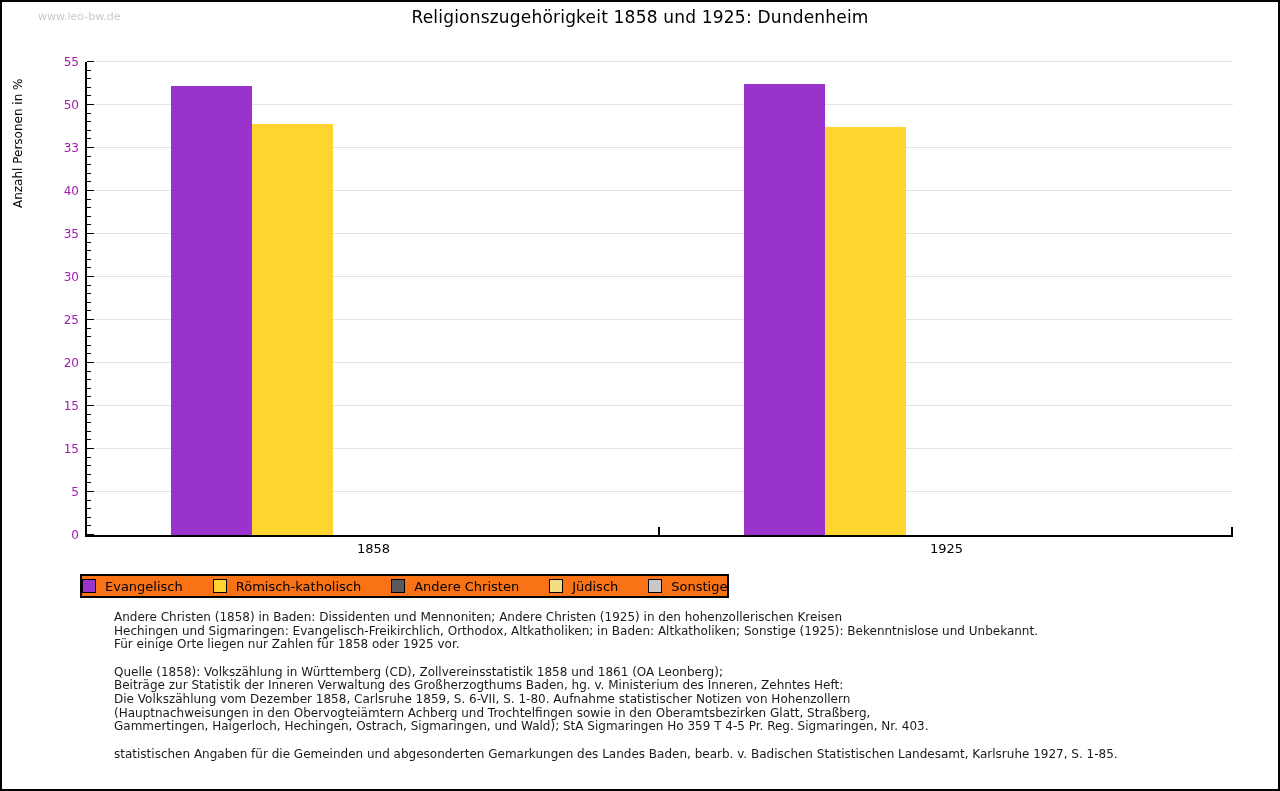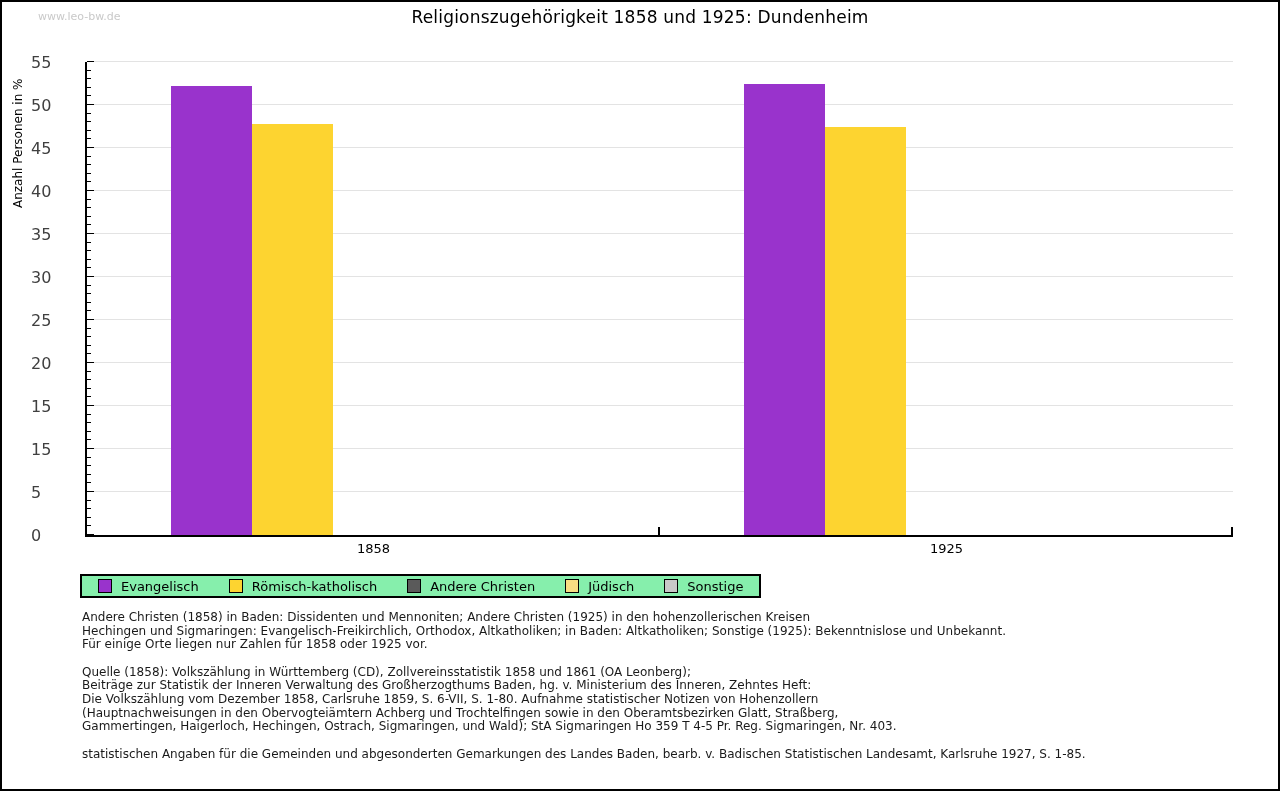--- a/index.html
+++ b/index.html
@@ -17,44 +17,44 @@
     position:absolute; left:9px; top:206px; font-size:12px; color:#000;
     transform:rotate(-90deg); transform-origin:0 0; white-space:nowrap;
   }
   .plot {
     position:absolute; left:83px; top:60px; width:1146px; height:473px;
     border-left:2px solid #000; border-bottom:2px solid #000;
   }
   .gridline { position:absolute; left:0; right:0; height:1px; background:#e3e3e3; }
   .ytick { position:absolute; left:0; height:1px; background:#000; }
   .ytick-label {
-    position:absolute; left:-56px; width:48px; 
-    font-size:16px; color:#404040; transform:translateY(50%);
+    position:absolute; left:-56px; width:48px; text-align:right;
+    font-size:12px; color:#a21caf; transform:translateY(50%);
   }
   .bar { position:absolute; bottom:0; }
   .xtick-divider { position:absolute; bottom:0; width:2px; height:8px; background:#000; }
   .xtick-label {
     position:absolute; top:479px; width:90px; text-align:center;
     font-size:13px; color:#000;
   }
   .legend {
     position:absolute; left:78px; top:572px; height:24px;
     border:2px solid #000; box-sizing:border-box;
-    display:inline-flex; align-items:center; gap:30px; padding:0 16px;
-    font-size:13px; color:#000; background:#86efac;
+    display:inline-flex; align-items:center; gap:30px; padding:0 0;
+    font-size:13px; color:#000; background:#f97316;
   }
   .legend-item { display:flex; align-items:center; }
   .legend-swatch {
     width:12px; height:12px; border:1px solid #000; margin-right:9px; flex:none;
   }
   .footnotes {
     position:absolute; left:80px; top:609px; font-size:12px; line-height:13.6px;
     color:#1a1a1a; white-space:nowrap;
   }
-  .footnotes .para { margin-bottom:14px; }
+  .footnotes .para { margin-bottom:14px;margin-left:32px; }
 </style>
 </head>
 <body>
 
 <div class="frame">
 
   <div class="watermark">www.leo-bw.de</div>
 
   <div class="title">Religionszugehörigkeit 1858 und 1925: Dundenheim</div>
 
@@ -130,21 +130,21 @@
       <div class="ytick" style="bottom: 473px; width: 7px;"></div>
       <div class="ytick-label" style="bottom: 0px;">0</div>
       <div class="ytick-label" style="bottom: 43px;">5</div>
       <div class="ytick-label" style="bottom: 86px;">15</div>
       <div class="ytick-label" style="bottom: 129px;">15</div>
       <div class="ytick-label" style="bottom: 172px;">20</div>
       <div class="ytick-label" style="bottom: 215px;">25</div>
       <div class="ytick-label" style="bottom: 258px;">30</div>
       <div class="ytick-label" style="bottom: 301px;">35</div>
       <div class="ytick-label" style="bottom: 344px;">40</div>
-      <div class="ytick-label" style="bottom: 387px;">45</div>
+      <div class="ytick-label" style="bottom: 387px;">33</div>
       <div class="ytick-label" style="bottom: 430px;">50</div>
       <div class="ytick-label" style="bottom: 473px;">55</div>
       <div class="bar" style="left: 84px; width: 81px; height: 448.92px; background: rgb(153, 51, 204);"></div>
       <div class="bar" style="left: 165px; width: 81px; height: 411.08px; background: rgb(253, 212, 48);"></div>
       <div class="bar" style="left: 246px; width: 81px; height: 0px; background: rgb(90, 90, 90);"></div>
       <div class="bar" style="left: 327px; width: 81px; height: 0px; background: rgb(247, 221, 130);"></div>
       <div class="bar" style="left: 408px; width: 81px; height: 0px; background: rgb(200, 200, 200);"></div>
       <div class="xtick-divider" style="left: 571px;"></div>
       <div class="xtick-label" style="left: 241.5px;">1858</div>
       <div class="bar" style="left: 657px; width: 81px; height: 451.5px; background: rgb(153, 51, 204);"></div>

